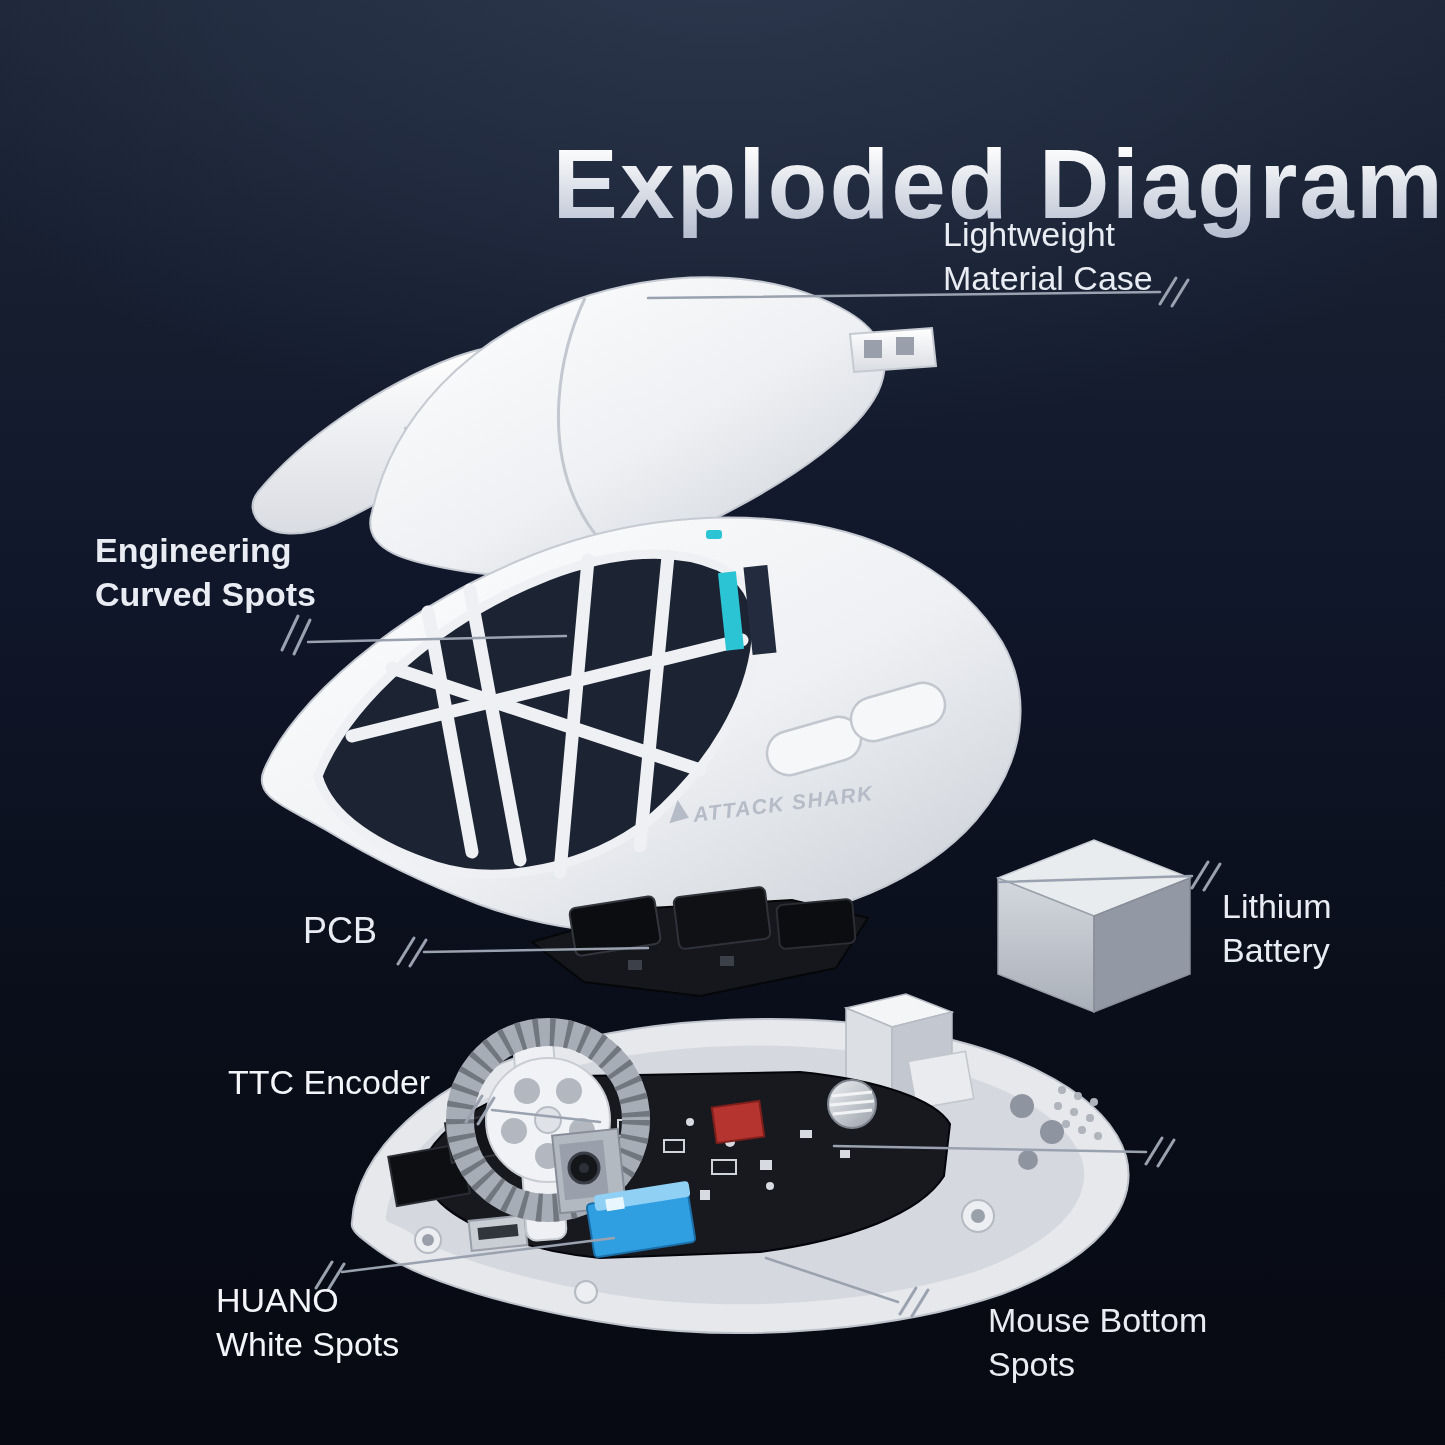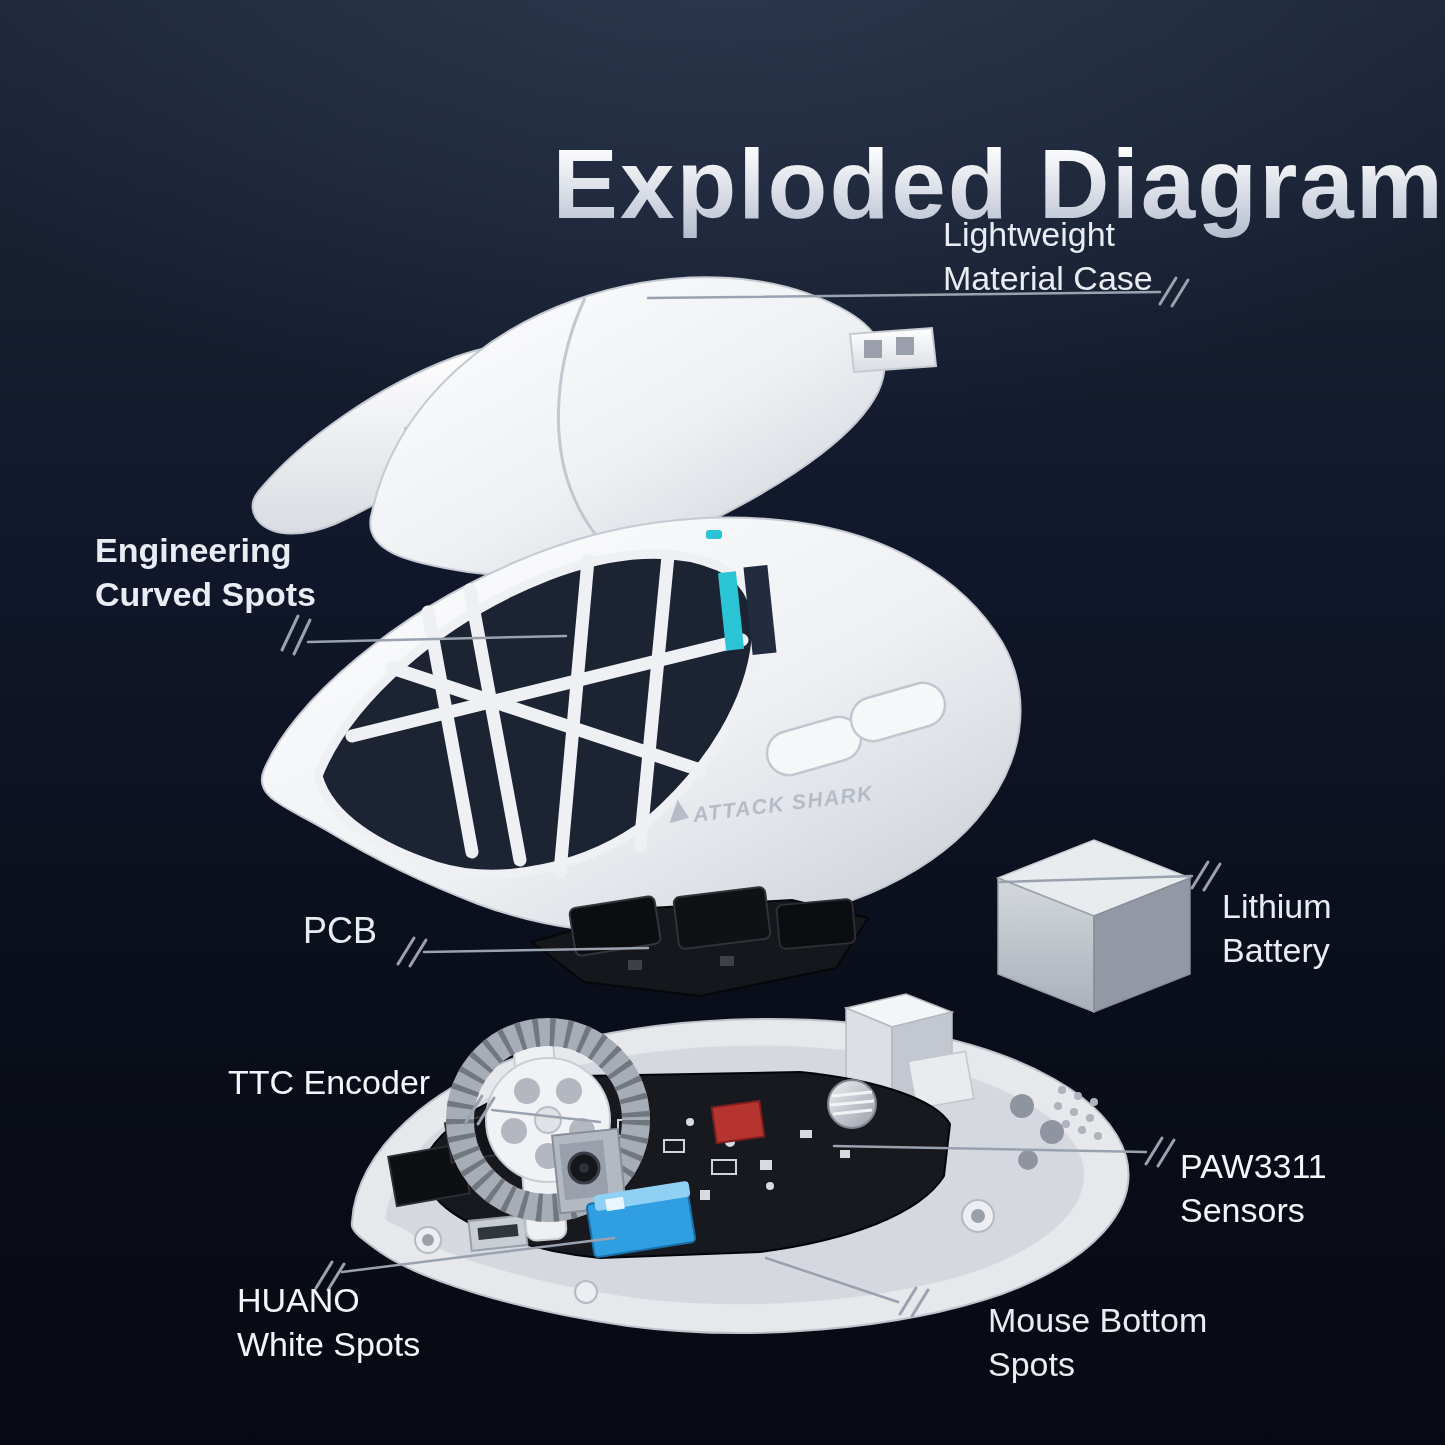--- a/index.html
+++ b/index.html
@@ -280,26 +280,22 @@
 
   <div class="label" style="left:1222px;top:884px;">
     <span>Lithium</span>
     <span>Battery</span>
   </div>
 
   <div class="label bold" style="left:228px;top:1060px;">
     <span>TTC Encoder</span>
   </div>
 
-  <div class="label bold" style="left:1180px;top:1144px;">
-    <span>PAW3311</span>
-    <span>Sensors</span>
-  </div>
-
-  <div class="label bold" style="left:237px;top:1278px;">
+
+  <div class="label bold" style="left:216px;top:1278px;">
     <span>HUANO</span>
     <span>White Spots</span>
   </div>
 
   <div class="label" style="left:988px;top:1298px;">
     <span>Mouse Bottom</span>
     <span>Spots</span>
   </div>
 
 </div>

